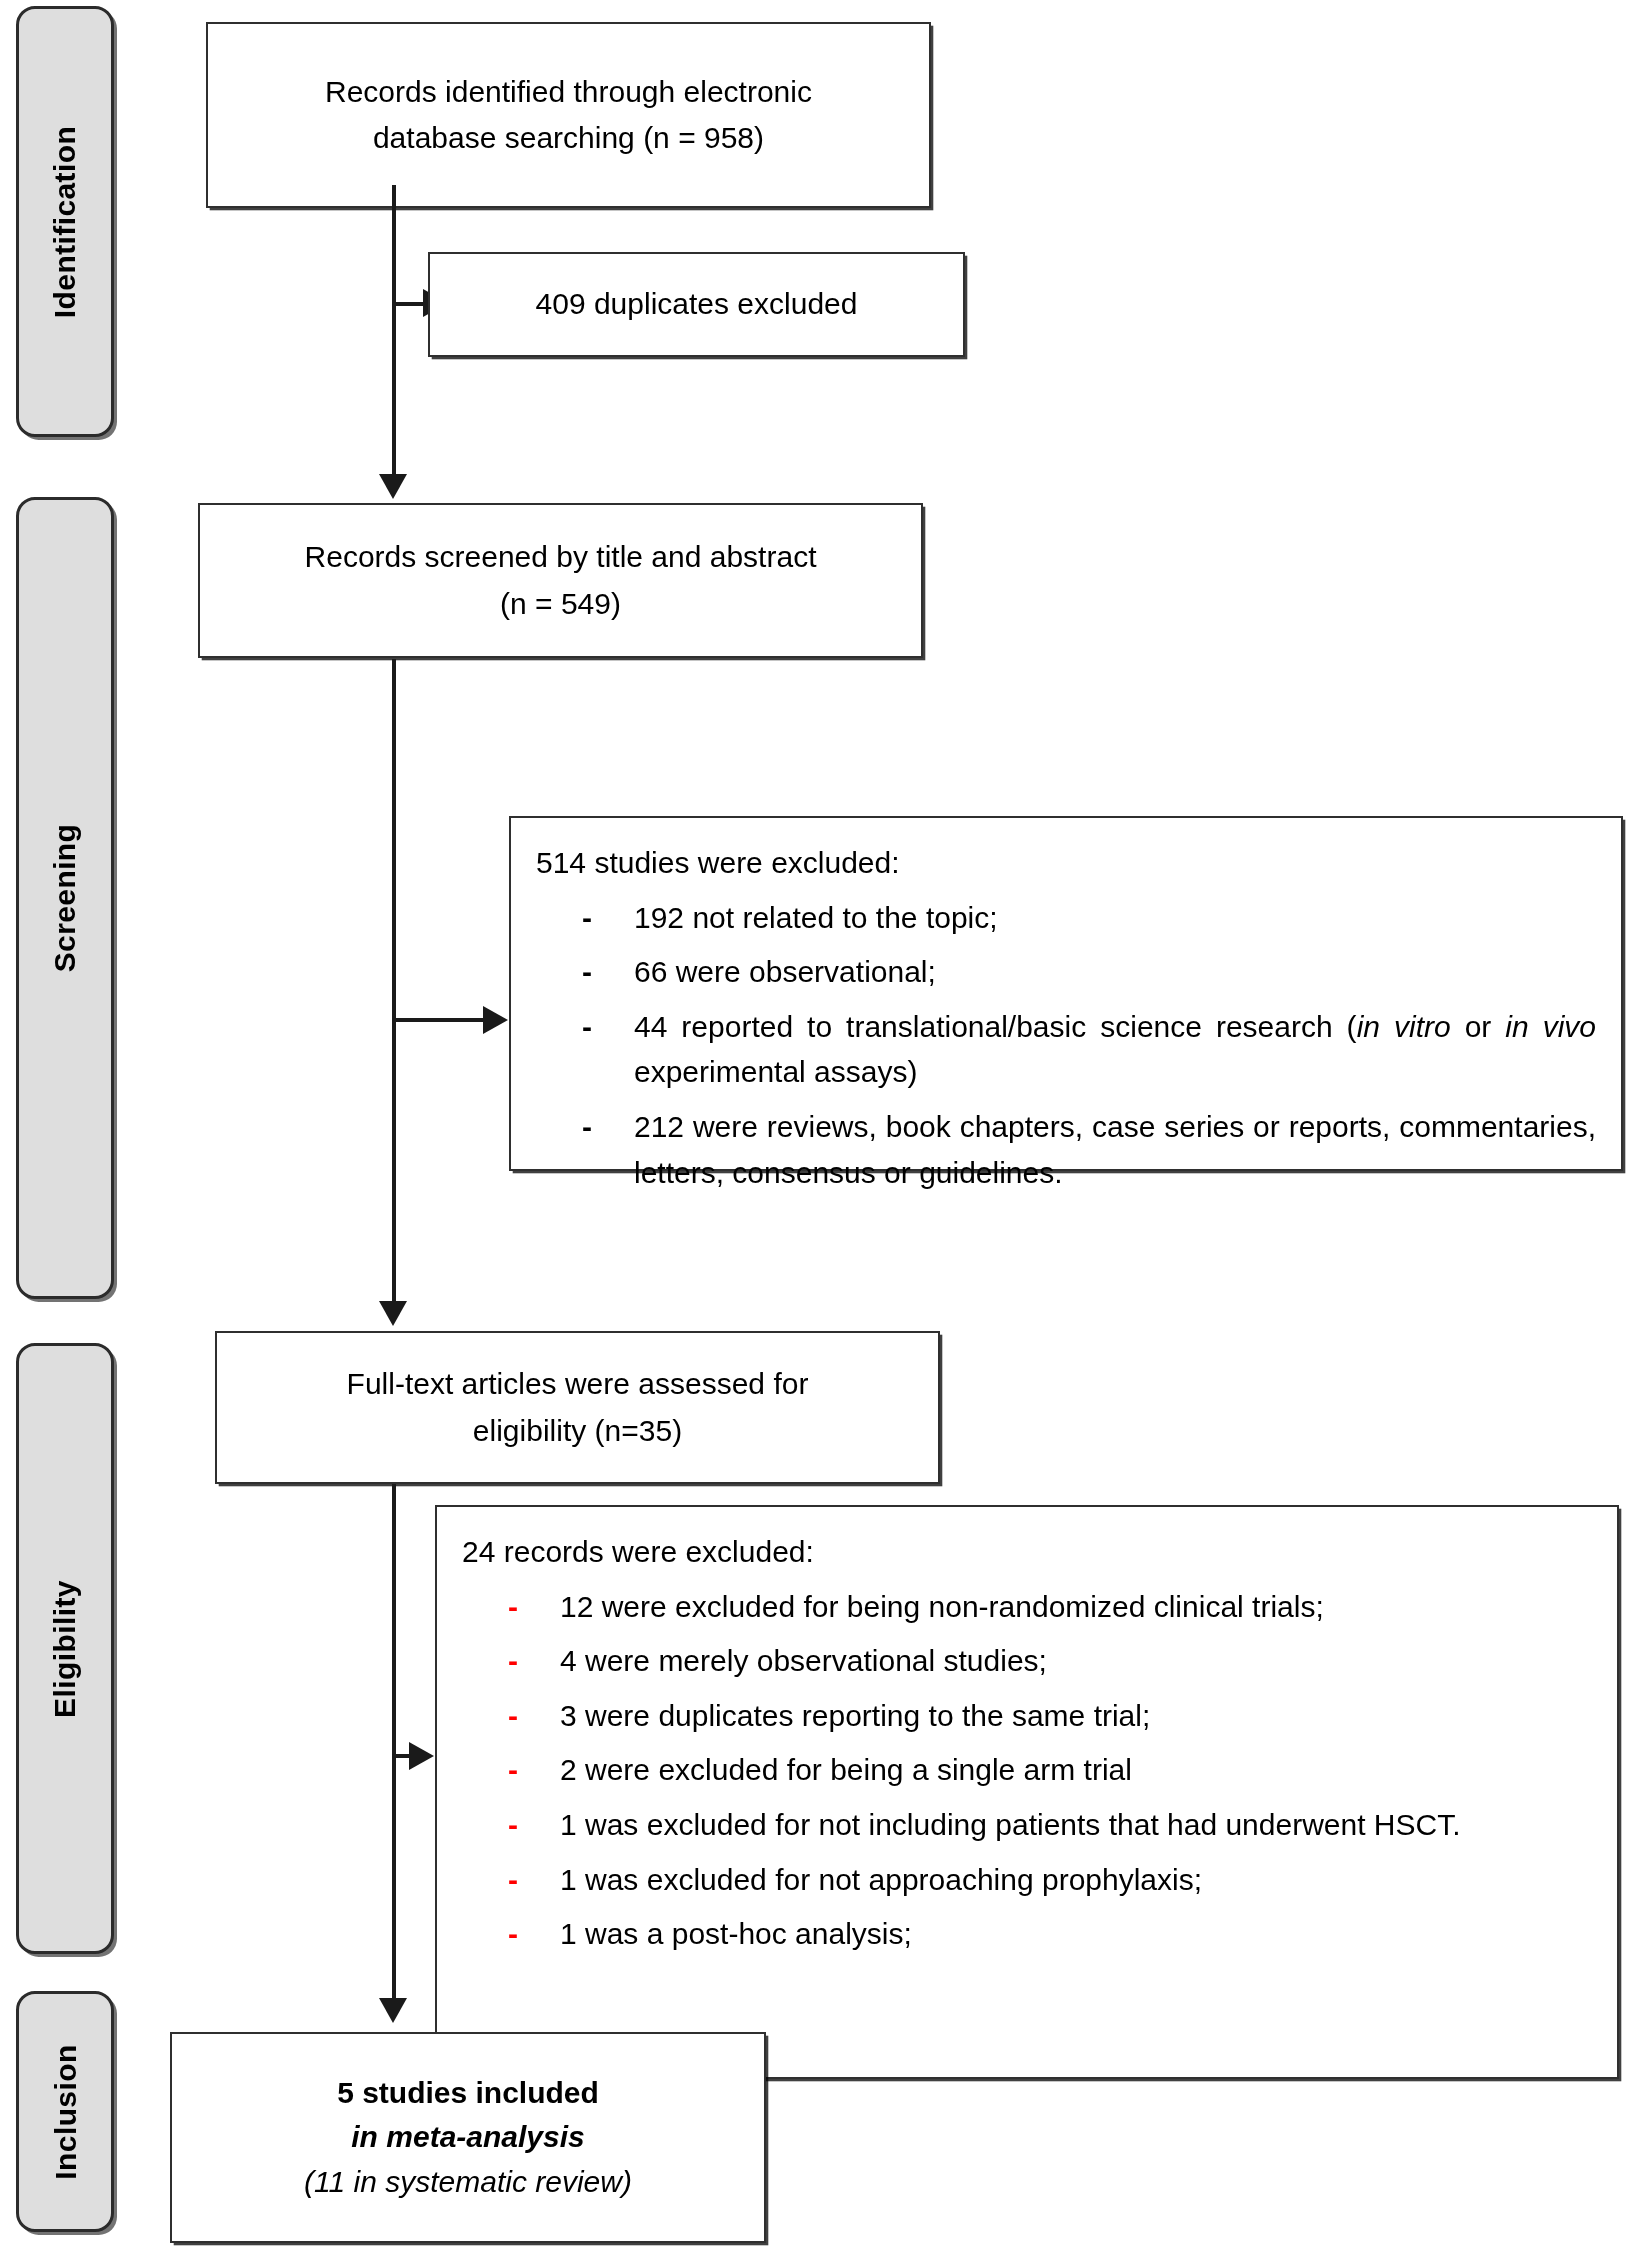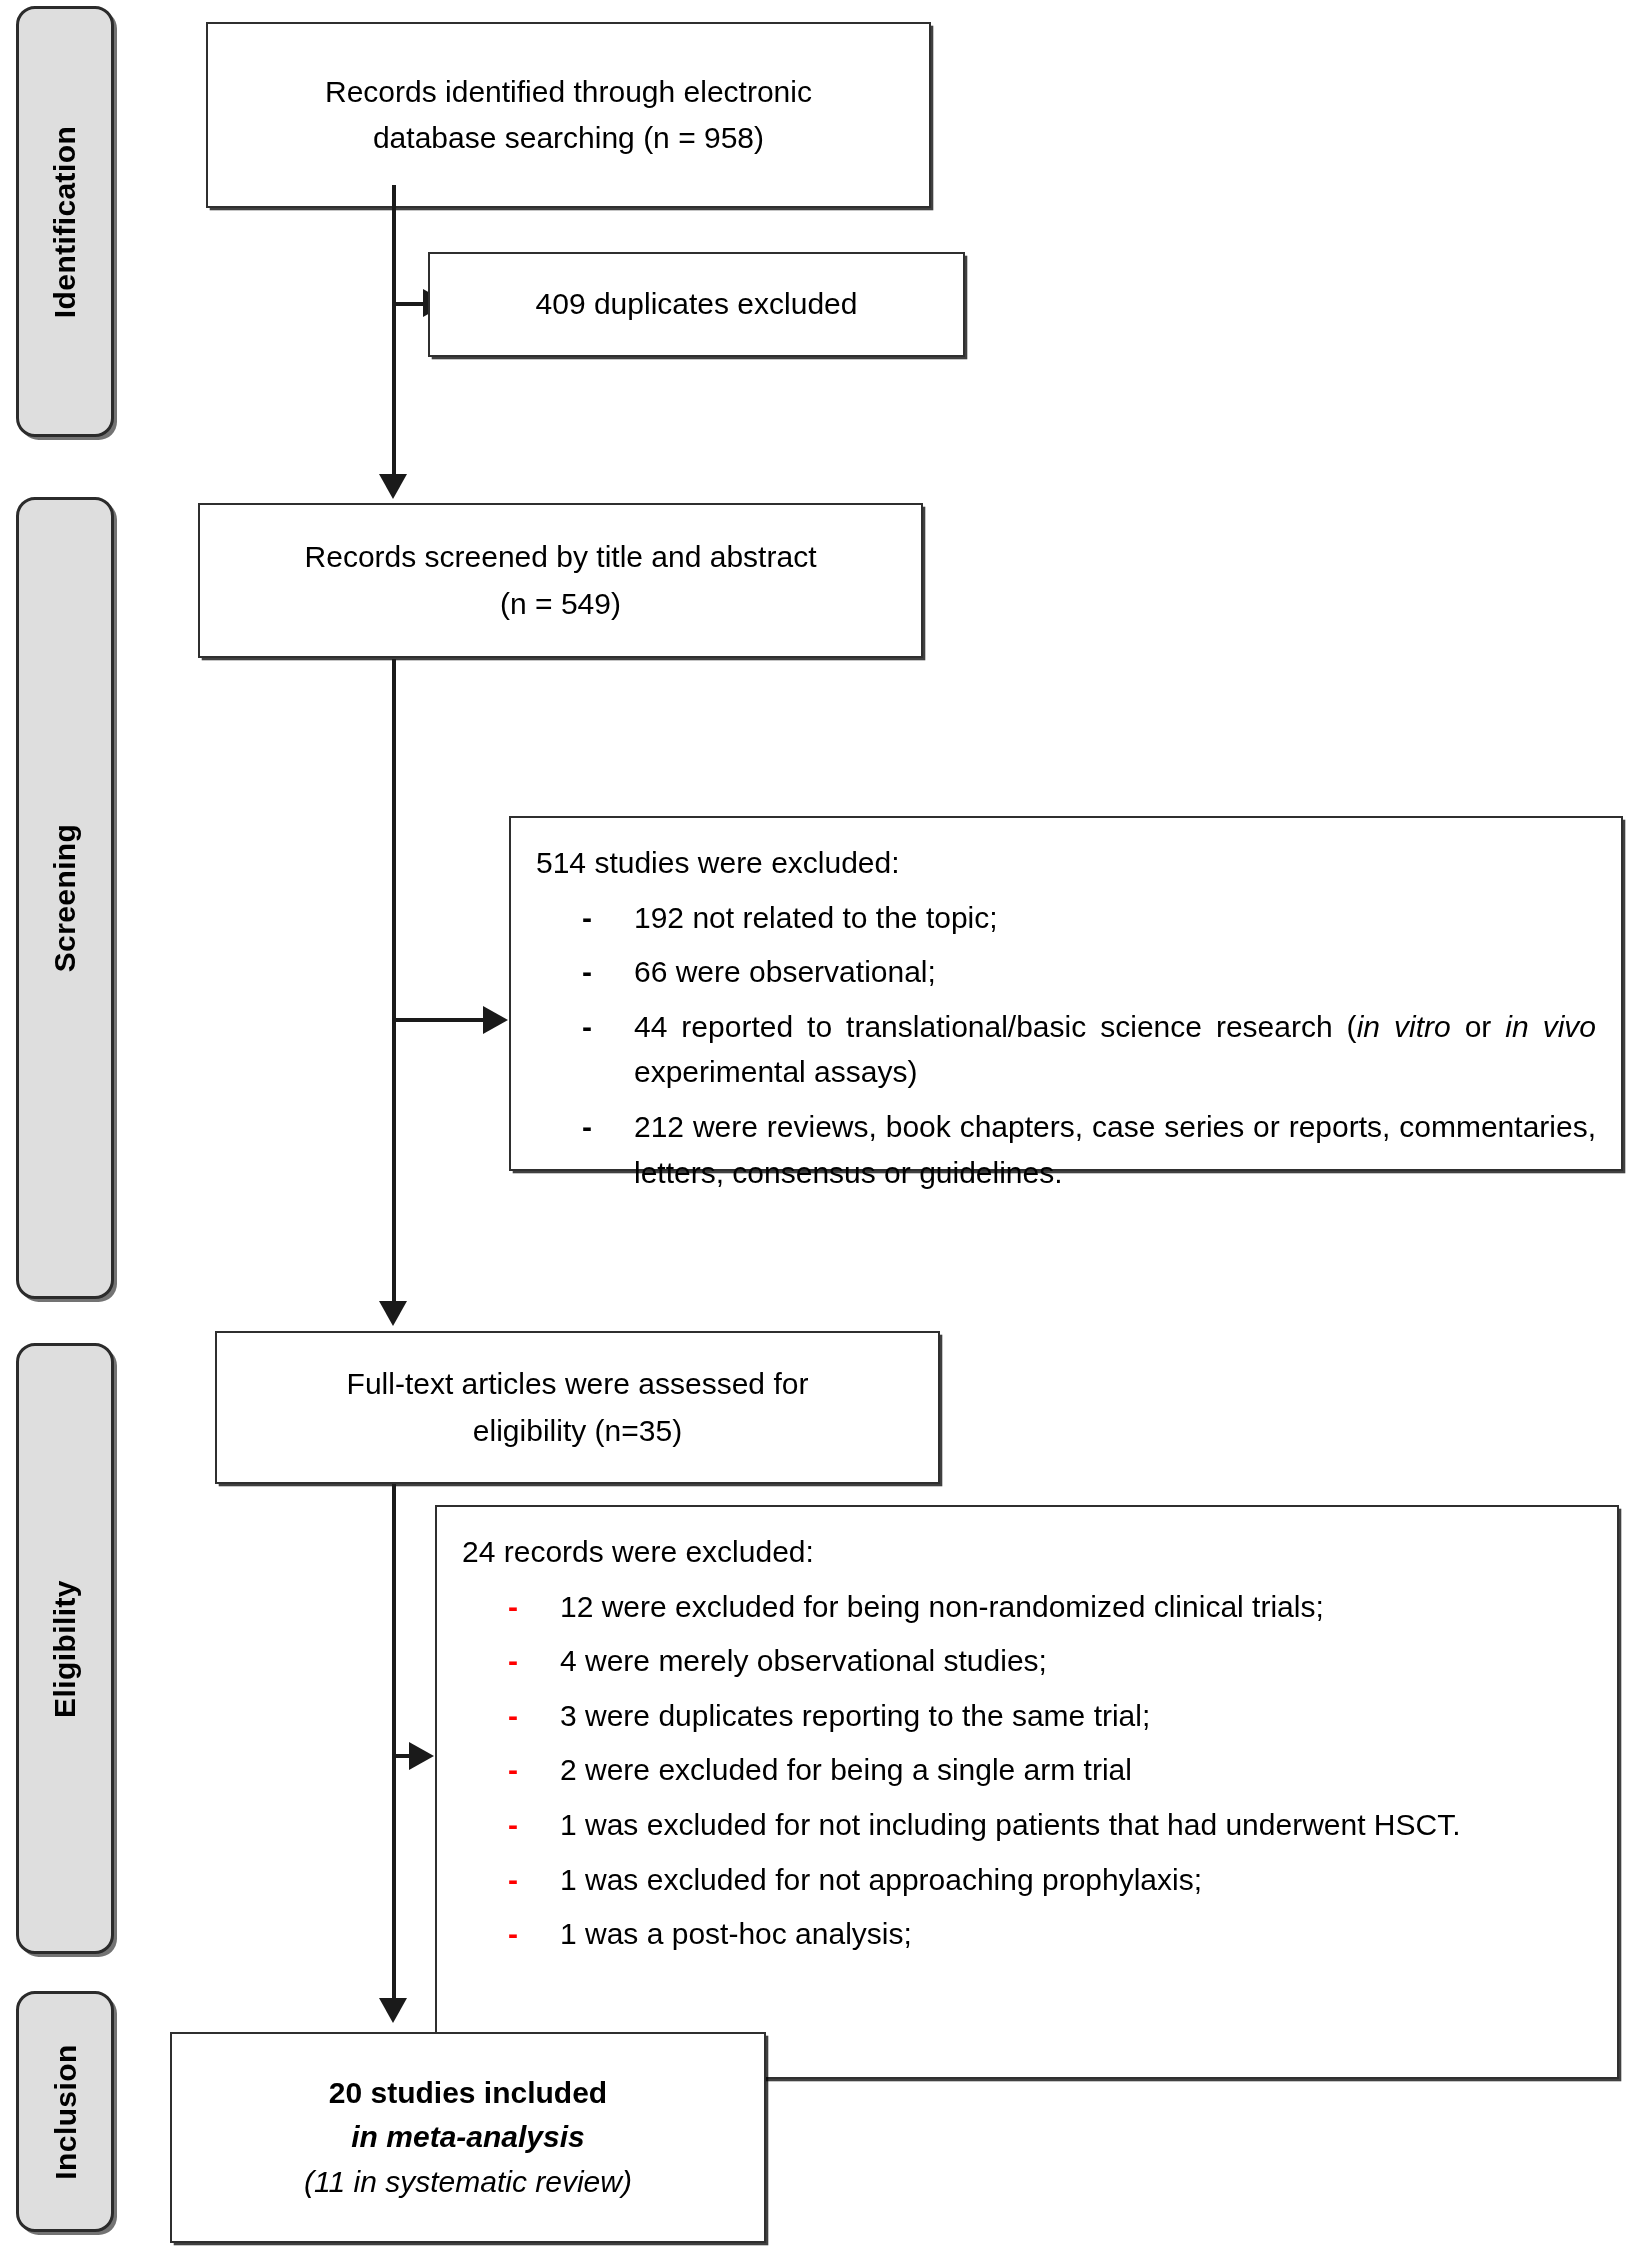--- a/index.html
+++ b/index.html
@@ -252,20 +252,20 @@
         <li>
           <span class="dash red">-</span>
           <span>1 was a post-hoc analysis;</span>
         </li>
       </ul>
     </div>
   </div>
 
   <div class="pbox" style="left:170px;top:2032px;width:596px;height:211px;">
     <div class="final-text">
-      <span class="l1">20 studies included</span>
+      <span class="l1">5 studies included</span>
       <span class="l2">in meta-analysis</span>
       <span class="l3">(11 in systematic review)</span>
     </div>
   </div>
 
 </div>
 
 
 </body></html>

